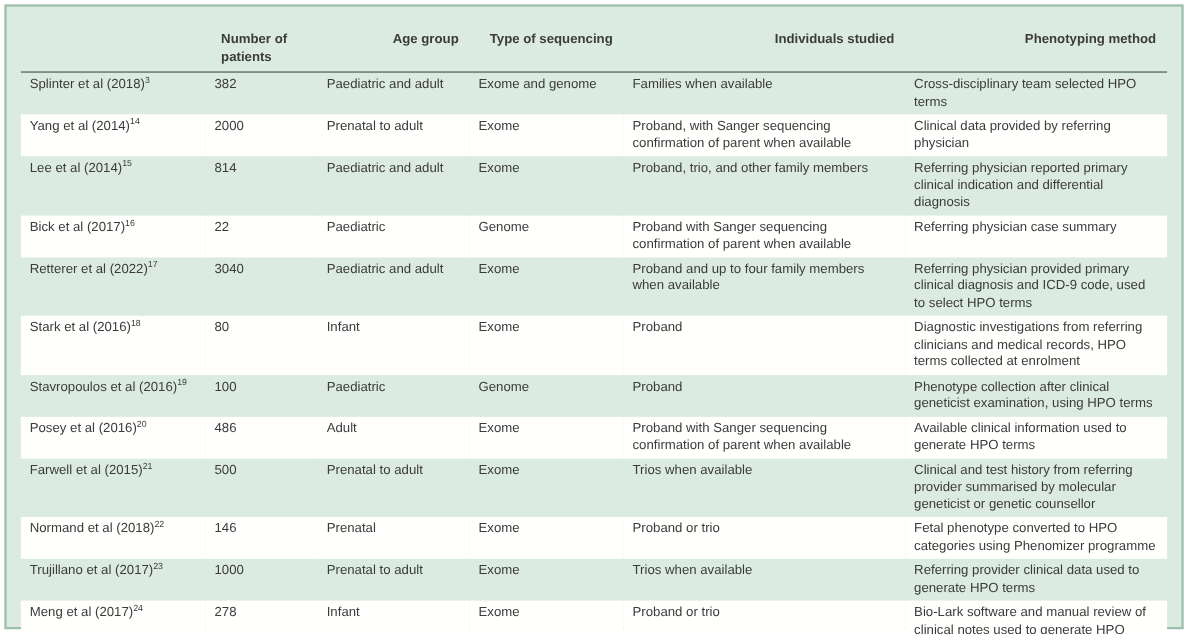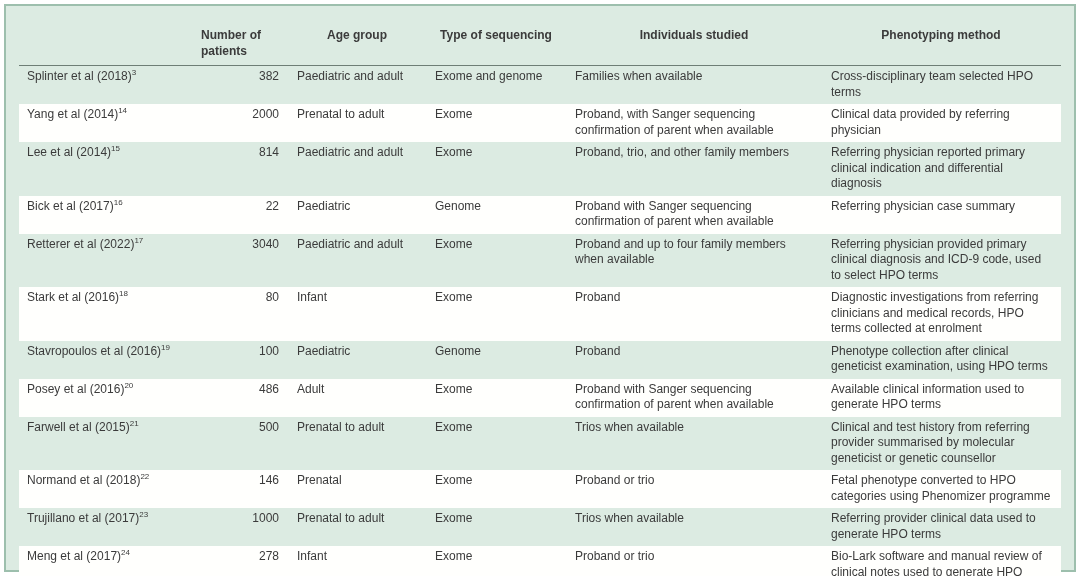--- a/index.html
+++ b/index.html
@@ -16,33 +16,33 @@
     box-sizing:border-box;
   }
   table.t{
     width:100%;
     border-collapse:collapse;
     table-layout:fixed;
     font-size:12px;
     line-height:15.5px;
   }
   .t th{
-    text-align:center;
+    text-align:right;
     vertical-align:top;
     font-weight:bold;
     padding:10px 10px 6px 8px;
     border-bottom:1.5px solid #6e7e76;
   }
   .t td{
     vertical-align:top;
     padding:3px 10px 4px 8px;
   }
   .t tbody tr:nth-child(even){background:#fffffd;}
   .c-study{width:150px;}
-  .c-pat{width:78px;text-align:right;}
+  .c-pat{width:78px;text-align:left;}
   th.c-pat{text-align:left;padding-left:14px;}
   .c-age{width:120px;}
   .c-seq{width:122px;margin-top:44px;}
   .c-ind{width:238px;margin-left:48px;}
   .c-phe{width:auto;}
   sup{font-size:8px;line-height:0;vertical-align:super;}
 </style>
 </head>
 <body>
 

